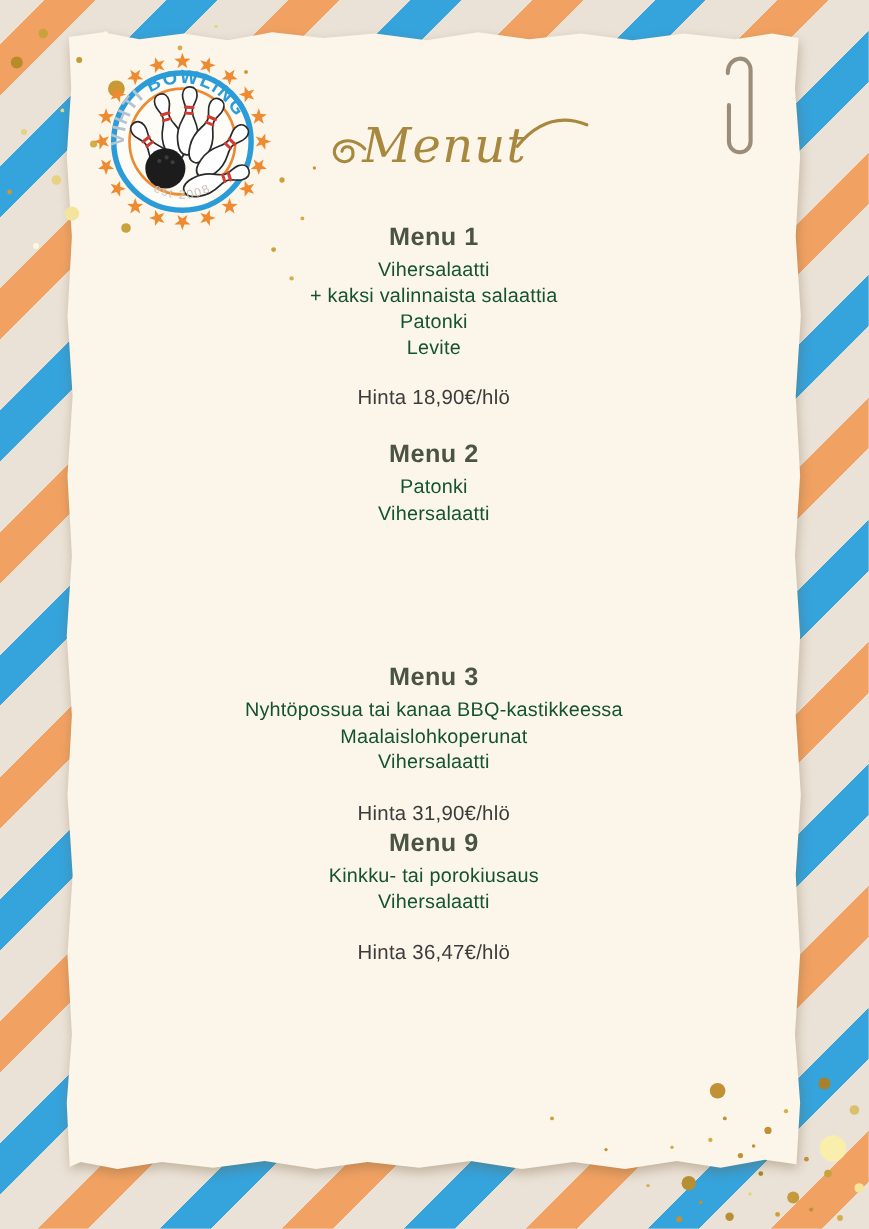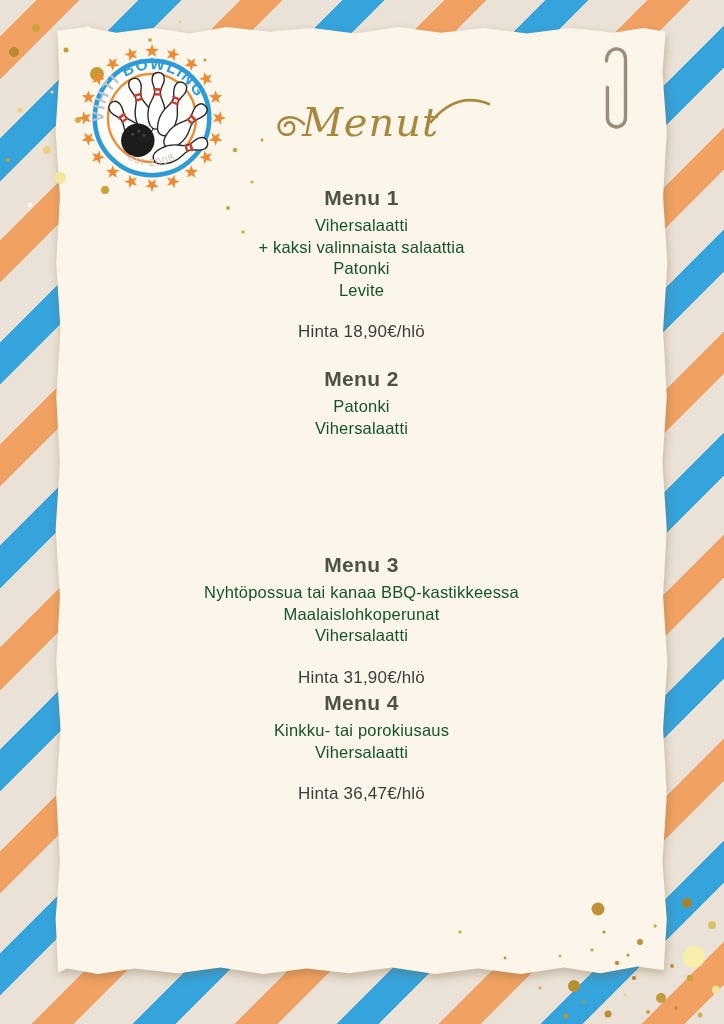--- a/index.html
+++ b/index.html
@@ -89,21 +89,21 @@
 
       <section class="menu-section s3">
         <h2>Menu 3</h2>
         <div class="menu-item">Nyhtöpossua tai kanaa BBQ-kastikkeessa</div>
         <div class="menu-item">Maalaislohkoperunat</div>
         <div class="menu-item">Vihersalaatti</div>
         <div class="menu-price">Hinta 31,90€/hlö</div>
       </section>
 
       <section class="menu-section s4">
-        <h2>Menu 4</h2>
+        <h2>Menu 9</h2>
         <div class="menu-item">Kinkku- tai porokiusaus</div>
         <div class="menu-item">Vihersalaatti</div>
         <div class="menu-price">Hinta 36,47€/hlö</div>
       </section>
 
     </div>
   </div>
 
   <svg class="splatter" width="300" height="280" viewBox="0 0 300 280">
     <g fill="#c79a36">

